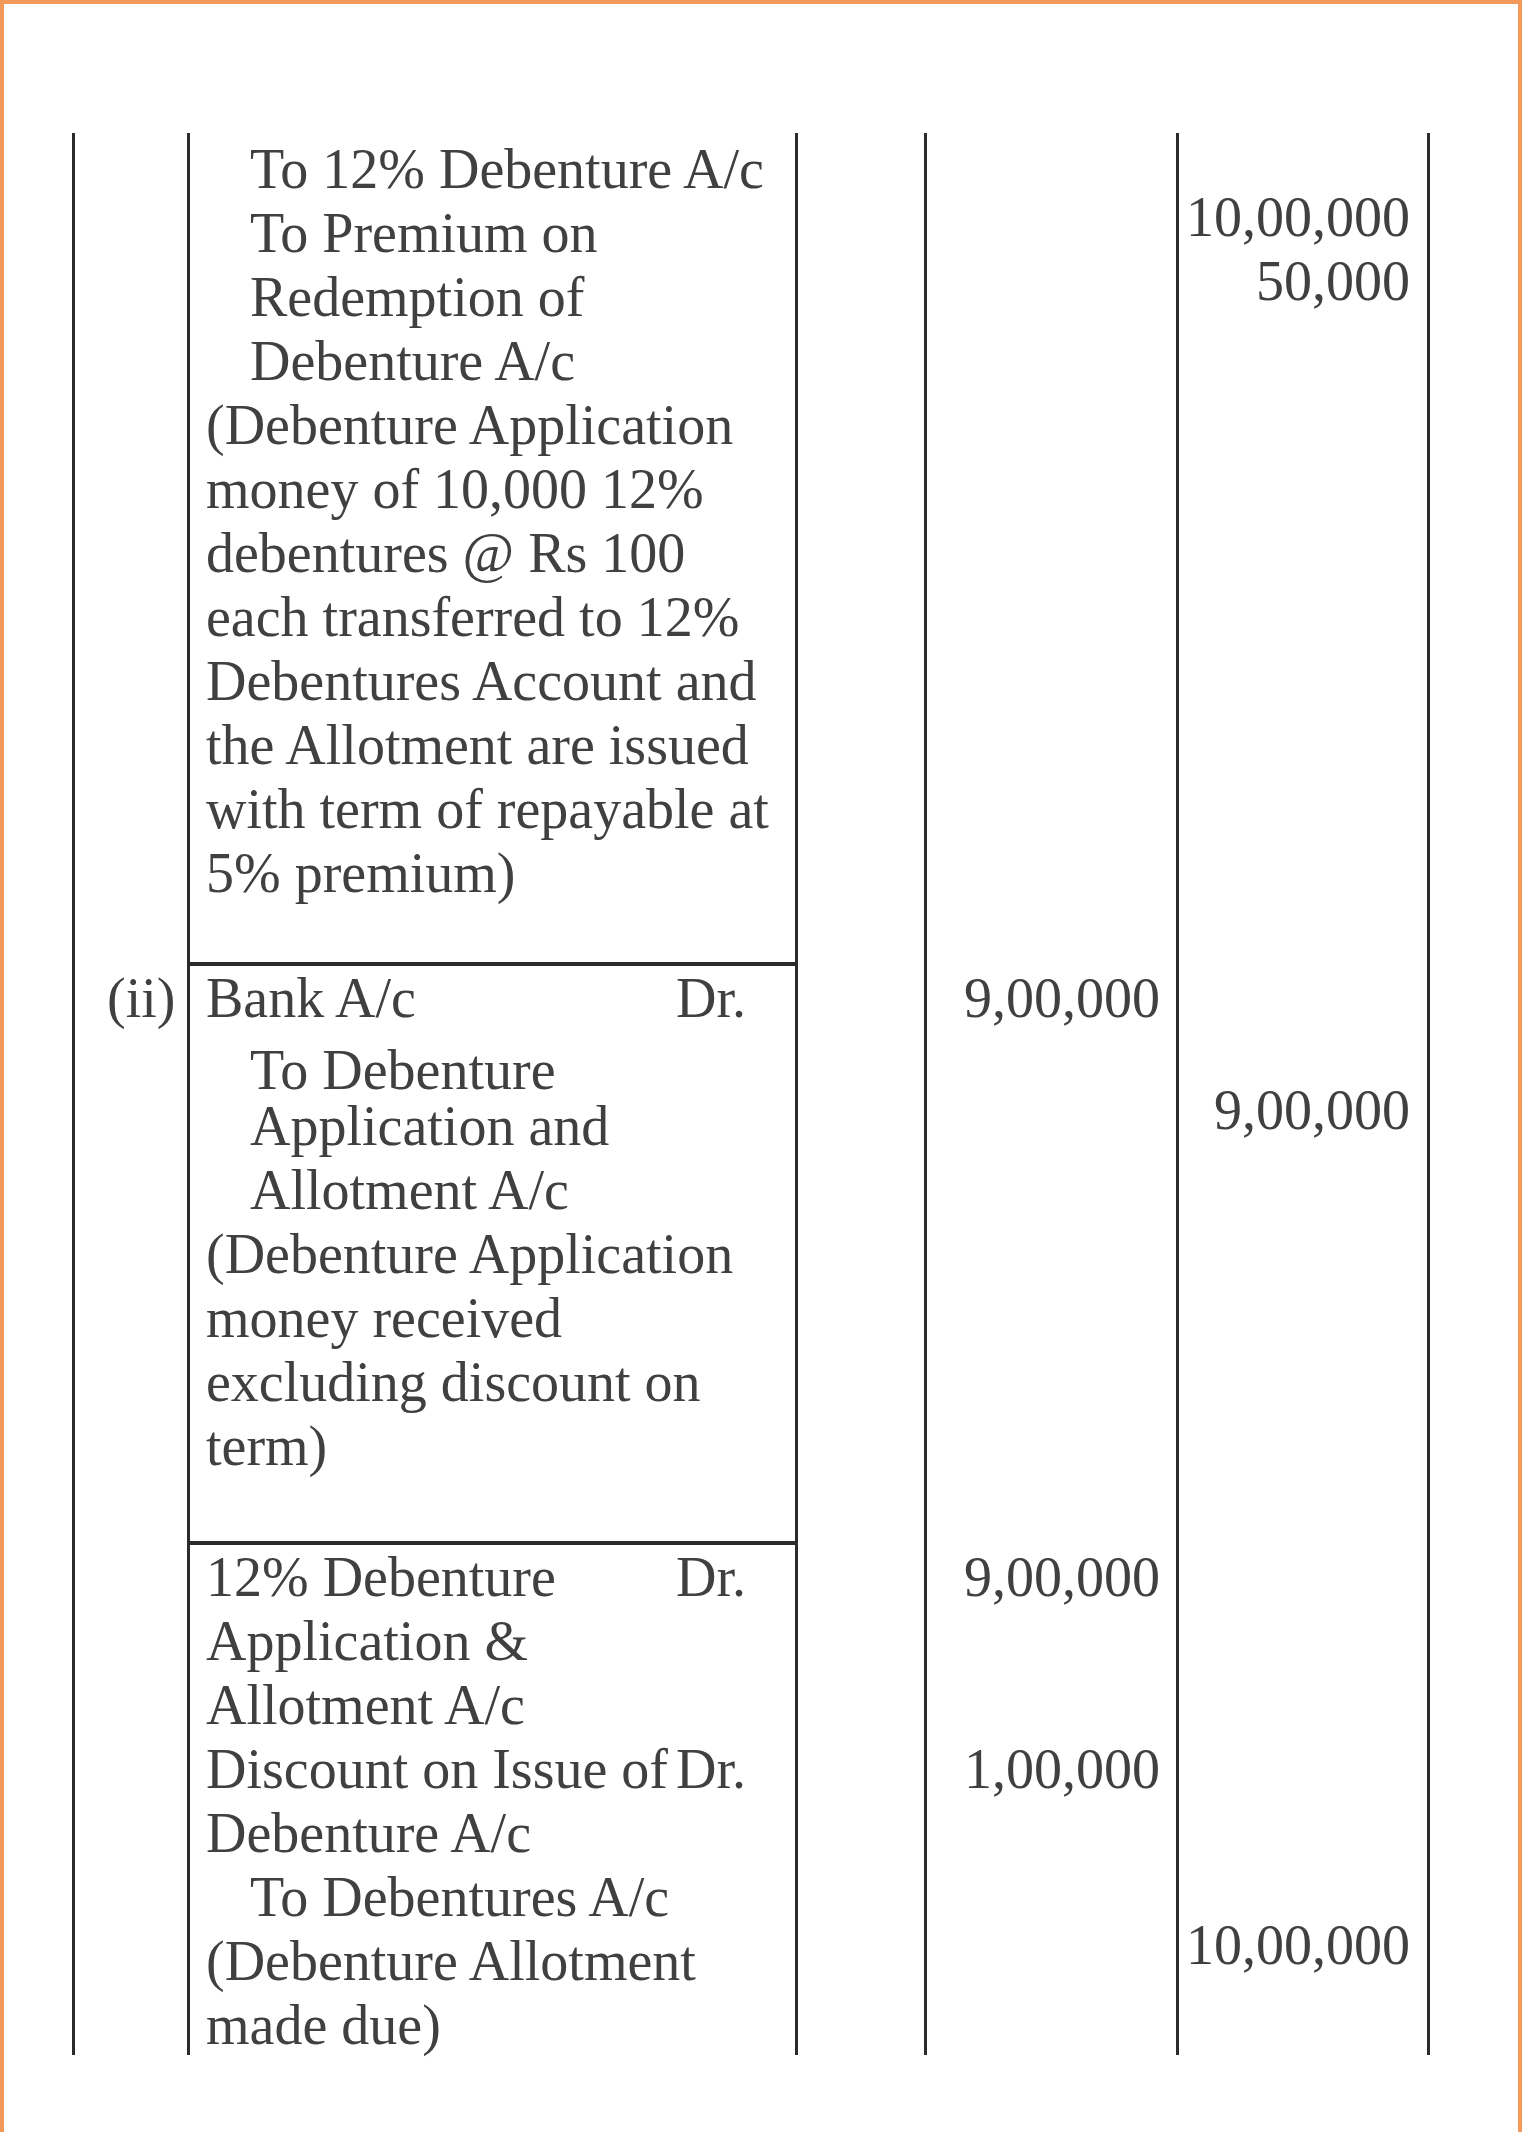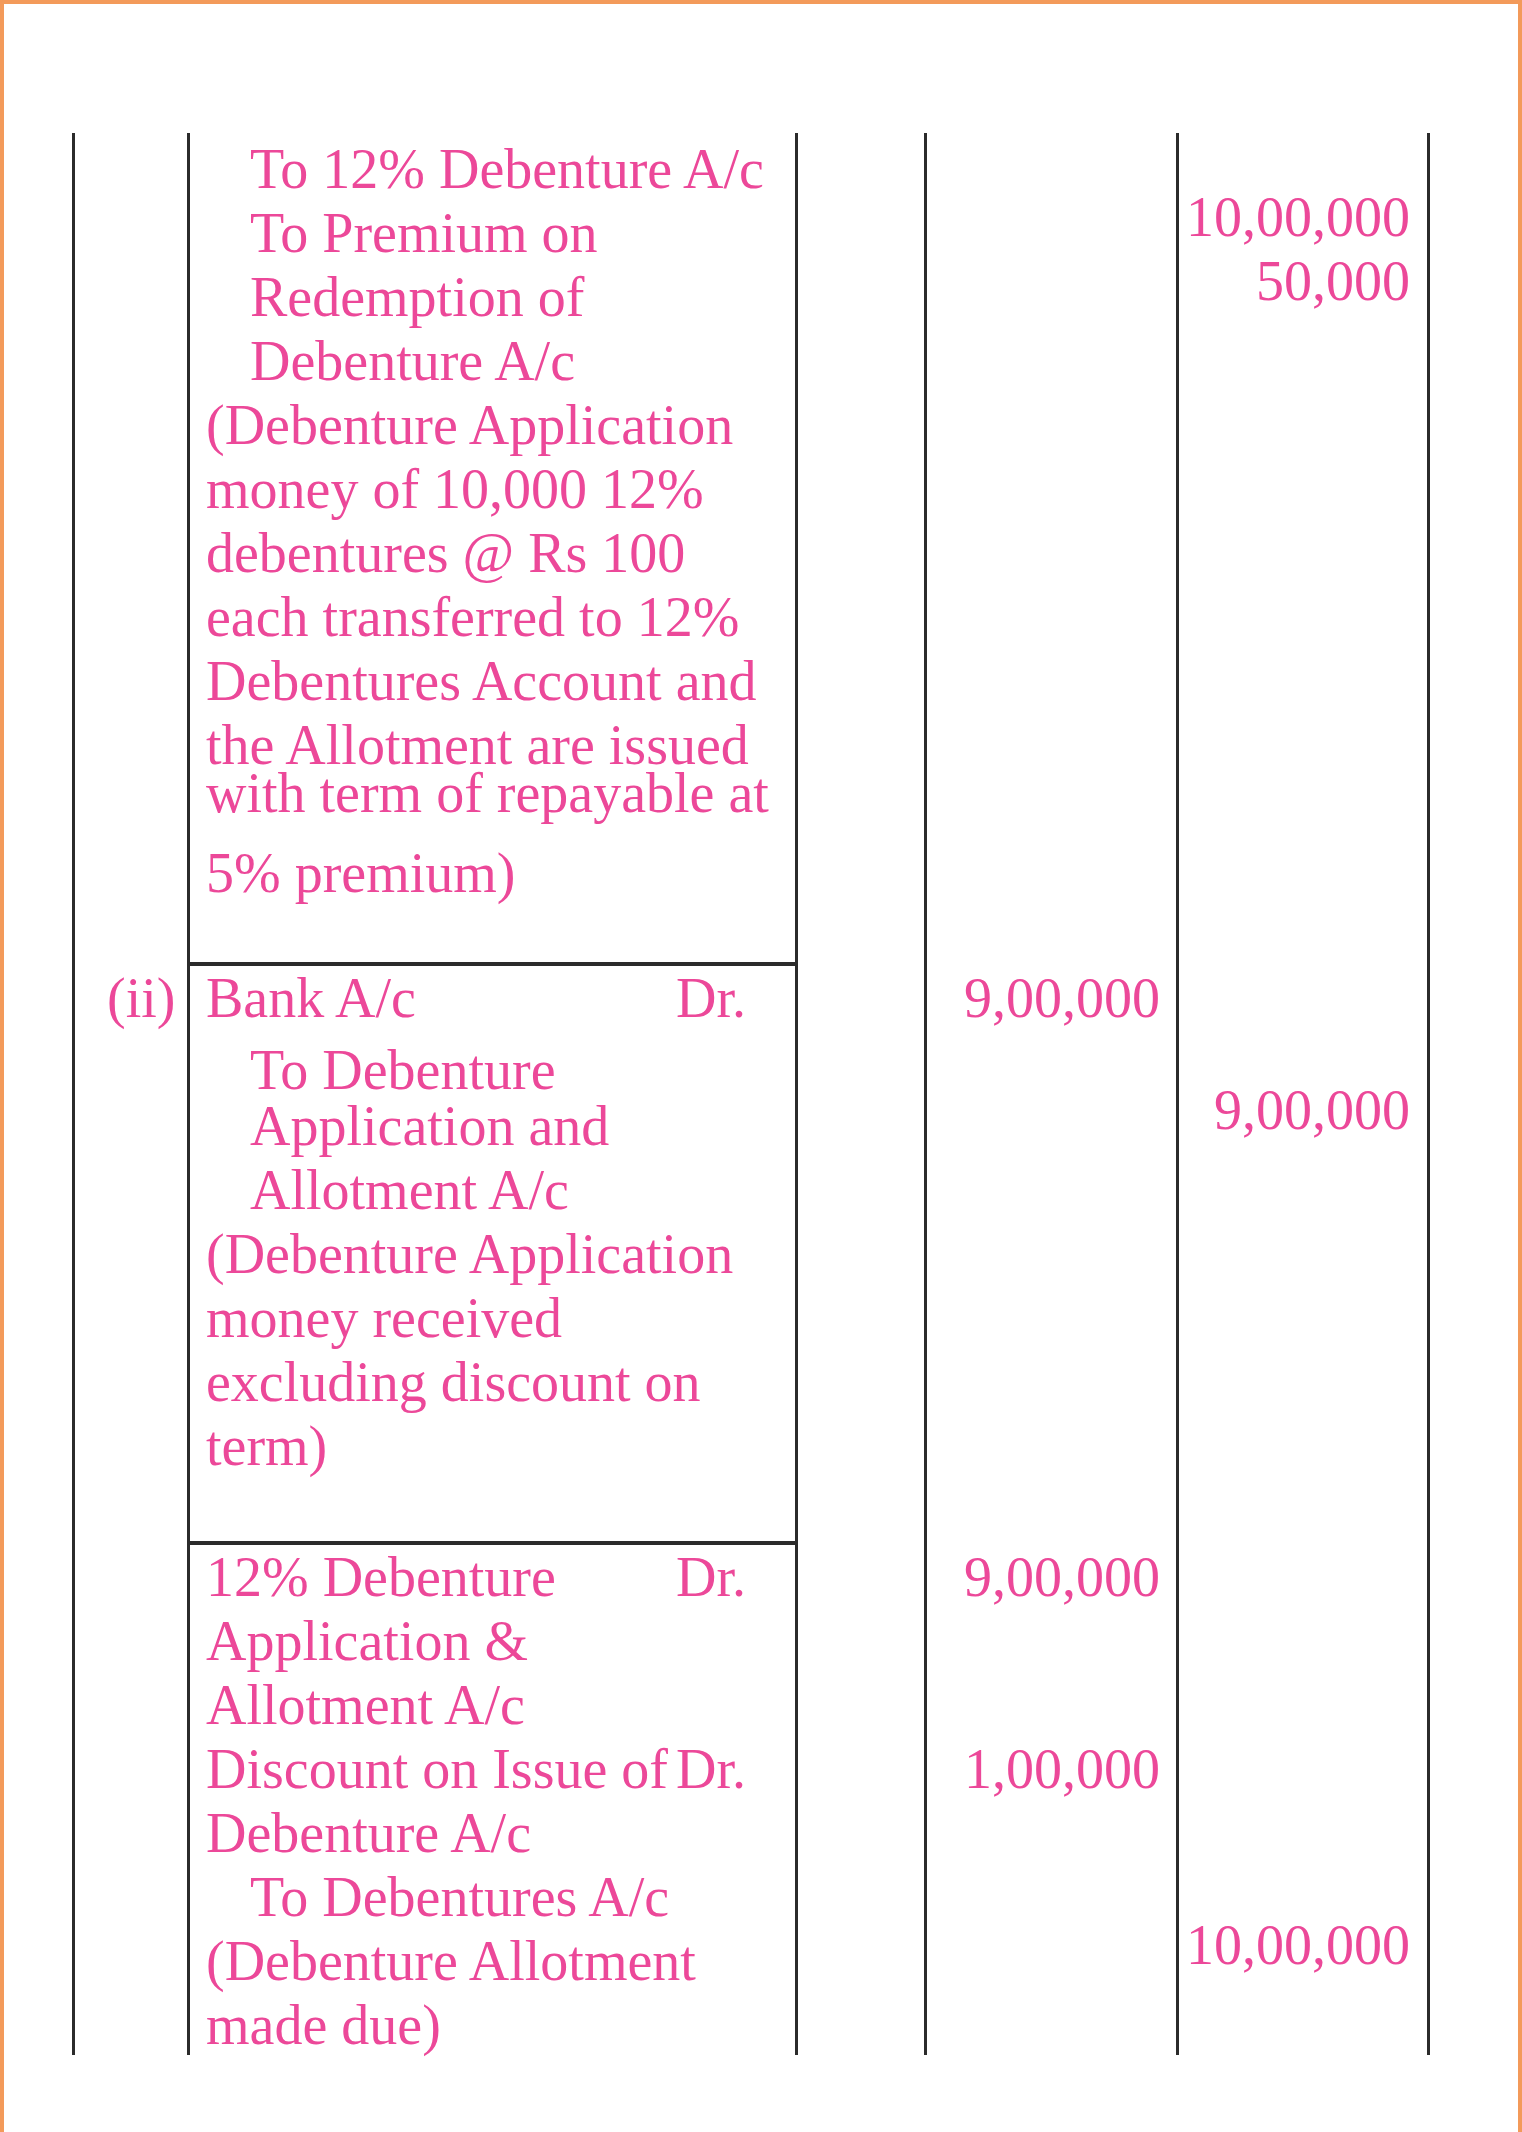--- a/index.html
+++ b/index.html
@@ -8,21 +8,21 @@
     position: absolute; left: 0; top: 0; width: 1522px; height: 2132px;
     box-sizing: border-box;
     border-top: 4px solid #f39a5a;
     border-left: 4px solid #f39a5a;
     border-right: 4px solid #f39a5a;
     background: #ffffff;
   }
   .journal {
     position: absolute; left: 0; top: 0; width: 1522px; height: 2132px;
     font-family: "Liberation Serif", "DejaVu Serif", serif;
-    font-size: 56px; line-height: 64px; color: #ec4899;
+    font-size: 56px; line-height: 64px; color: #404040;
   }
   .vline { position: absolute; top: 133px; height: 1922px; width: 3px; background: #2b2b2b; }
   .hline { position: absolute; left: 188px; width: 610px; height: 4px; background: #2b2b2b; }
   .block { position: absolute; left: 0; width: 1522px; }
   .line { position: absolute; height: 64px; white-space: nowrap; }
   .date-cell { left: 107px; }
   .part { left: 206px; }
   .part.indent { left: 250px; }
   .dr { position: absolute; right: 776px; white-space: nowrap; height: 64px; }
   .amt-dr { position: absolute; right: 362px; white-space: nowrap; height: 64px; text-align: right; }
@@ -53,21 +53,21 @@
     <div class="amt-cr" style="top:68px">50,000</div>
 
     <div class="line part indent" style="top:132px">Redemption of</div>
     <div class="line part indent" style="top:196px">Debenture A/c</div>
     <div class="line part" style="top:260px">(Debenture Application</div>
     <div class="line part" style="top:324px">money of 10,000 12%</div>
     <div class="line part" style="top:388px">debentures @ Rs 100</div>
     <div class="line part" style="top:452px">each transferred to 12%</div>
     <div class="line part" style="top:516px">Debentures Account and</div>
     <div class="line part" style="top:580px">the Allotment are issued</div>
-    <div class="line part" style="top:628px">with term of repayable at</div>
+    <div class="line part" style="top:644px">with term of repayable at</div>
     <div class="line part" style="top:708px">5% premium)</div>
   </div>
 
   <div class="block" style="top:966px">
     <div class="line date-cell" style="top:0px">(ii)</div>
     <div class="line part" style="top:0px">Bank A/c</div>
     <div class="dr" style="top:0px">Dr.</div>
     <div class="amt-dr" style="top:0px">9,00,000</div>
 
     <div class="line part indent" style="top:72px">To Debenture</div>

